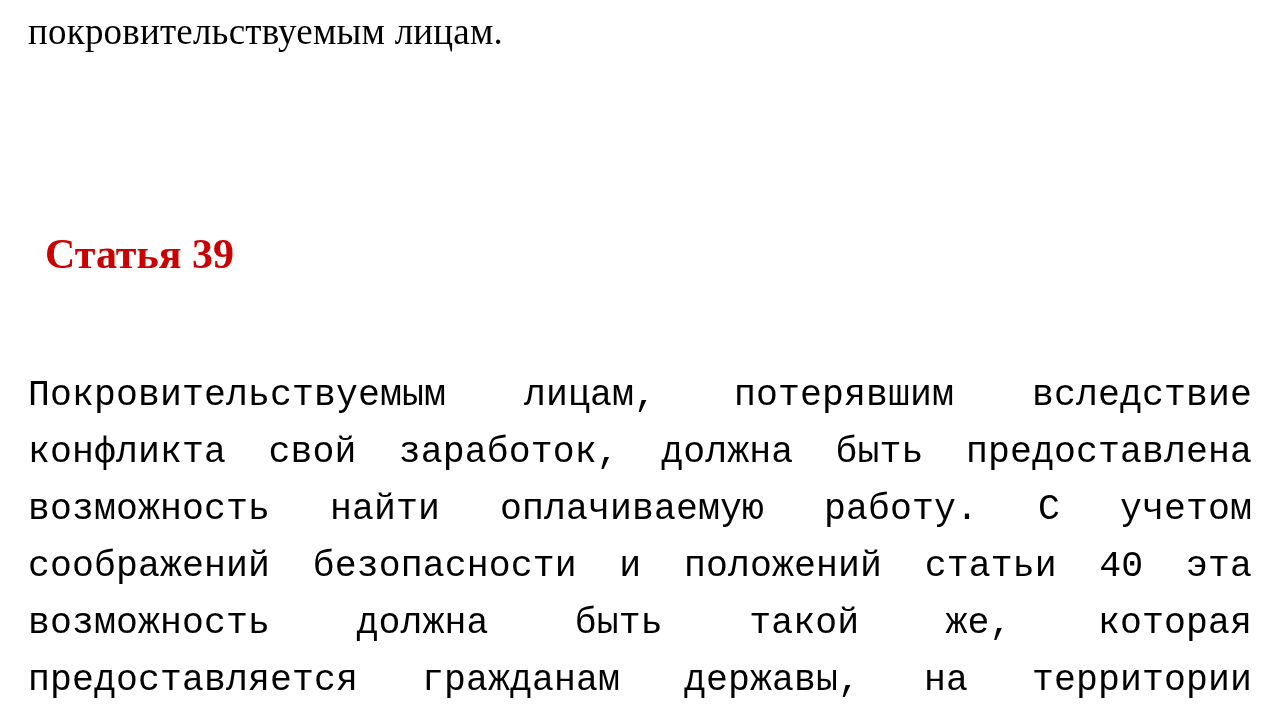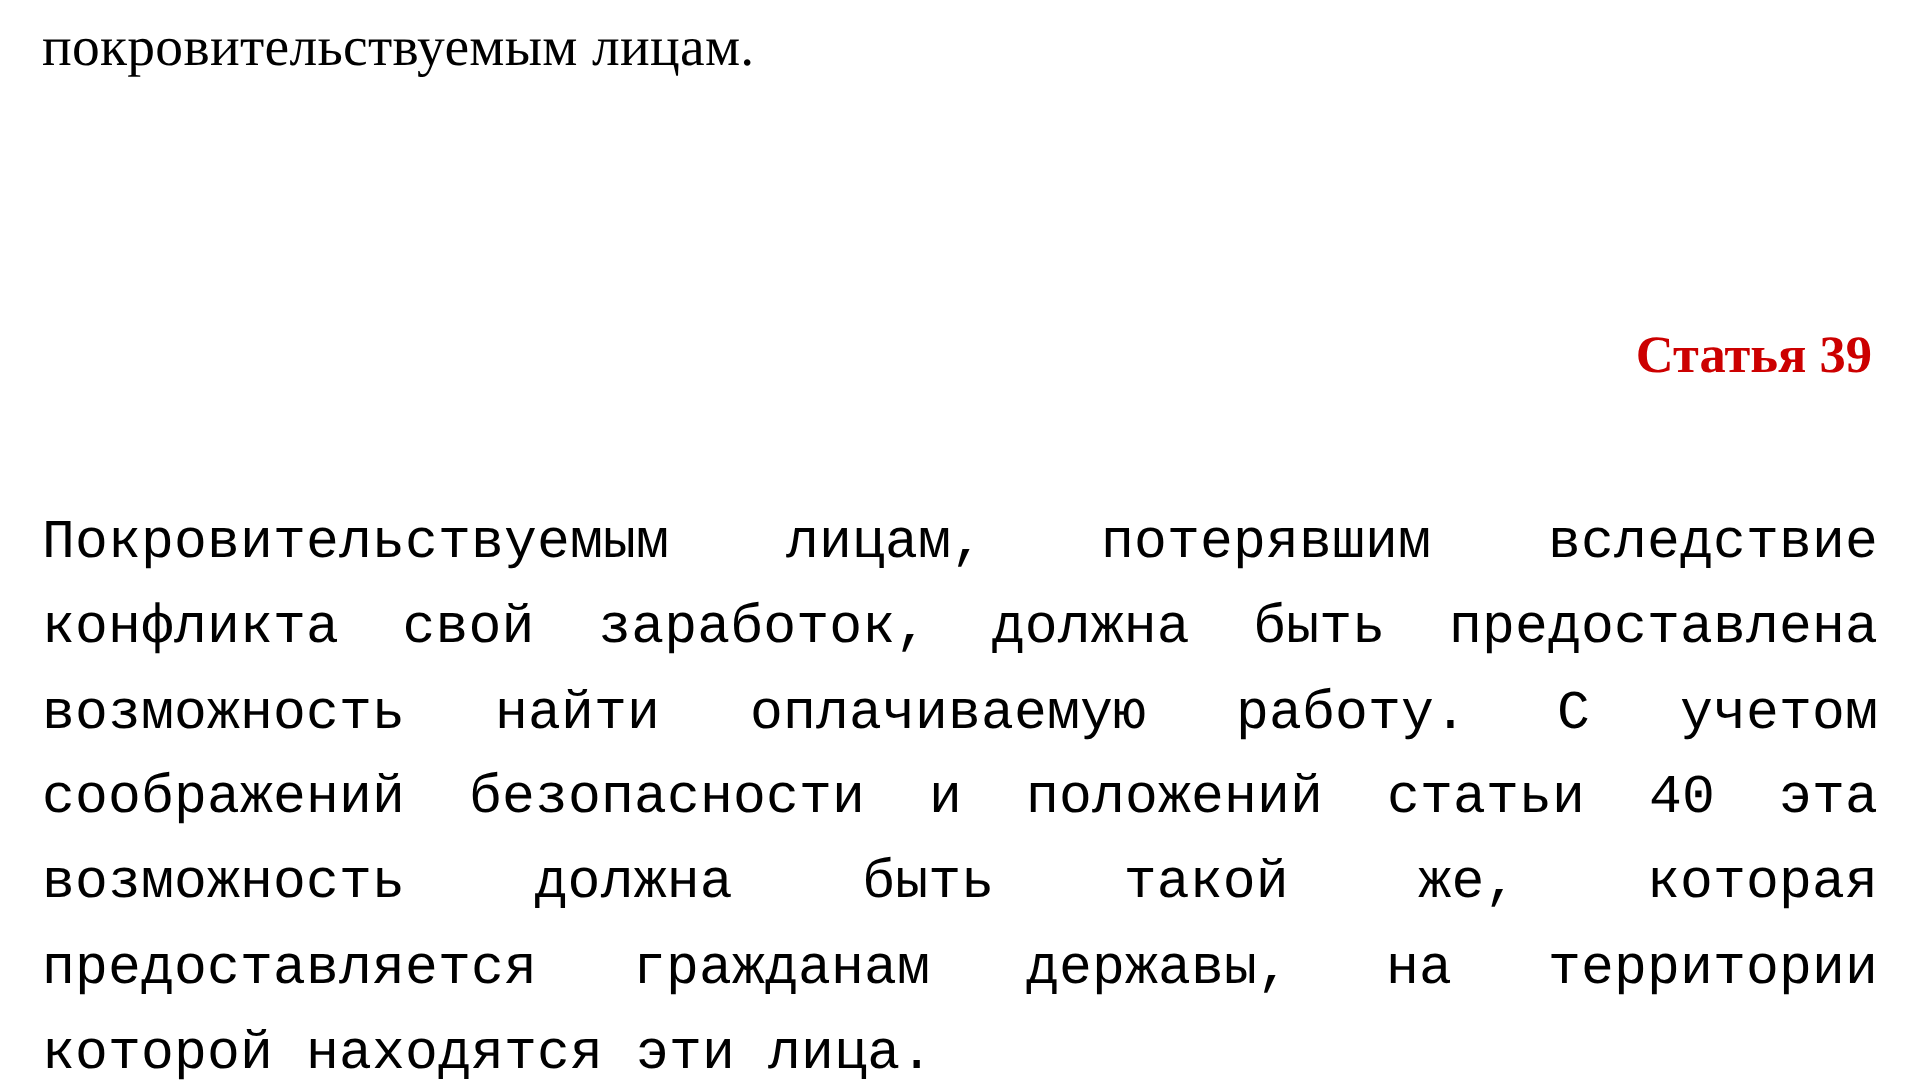--- a/index.html
+++ b/index.html
@@ -23,25 +23,25 @@
   }
   .continued-line {
     font-size: 37px;
     line-height: 1.18;
     letter-spacing: 0.2px;
     margin: 0;
     padding-top: 10px;
     white-space: nowrap;
   }
   .article-heading {
-    text-align: right;
+    text-align: left;
     color: #cc0000;
-    font-size: 35px;
+    font-size: 42px;
     line-height: 1.2;
-    margin: 4px;
+    margin: 17px;
     padding-top: 158px;
   }
   .body-text {
     margin: 0;
     padding-top: 72px;
     font-size: 36.5px;
     line-height: 1.56;
     text-align: justify;
     text-justify: inter-word;
     letter-spacing: 0.1px;

